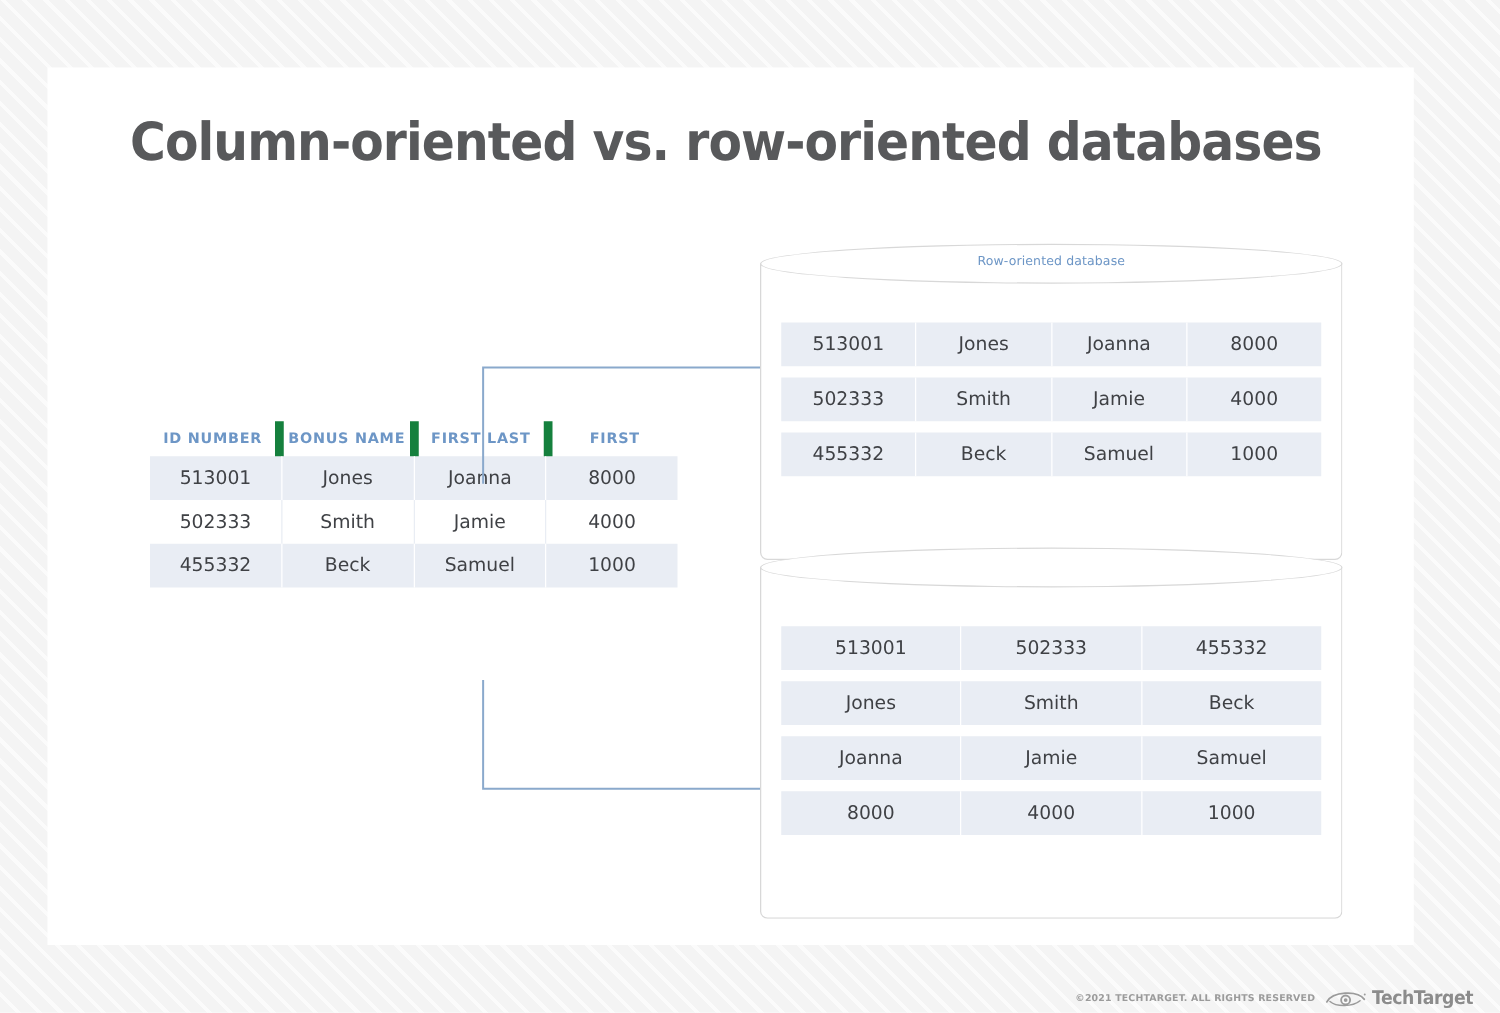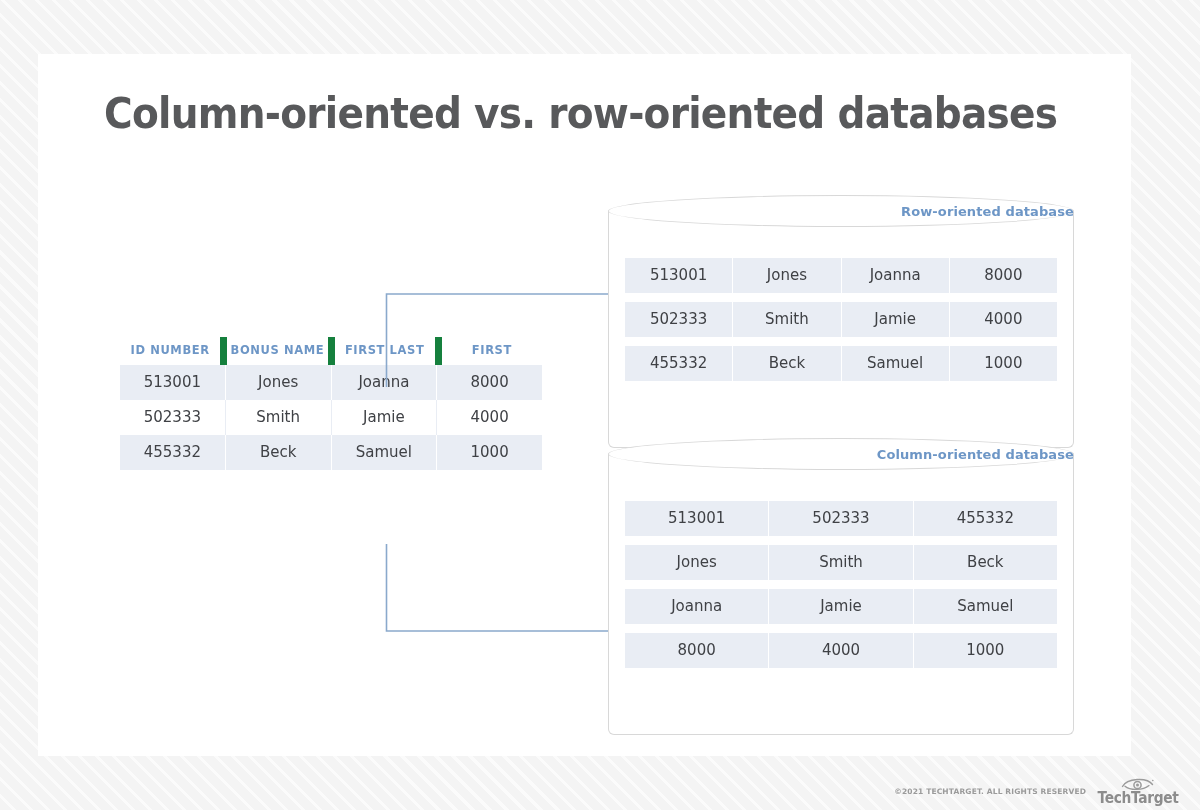--- a/index.html
+++ b/index.html
@@ -119,23 +119,23 @@
     box-sizing: border-box;
     border: 1px solid #d8d8d8;
     border-radius: 50% / 50%;
     background: #ffffff;
   }
   .db-title {
     position: absolute;
     left: 0;
     top: 9px;
     width: 100%;
-    text-align: right;
-    font-size: 13px;
-    font-weight: bold;
+    text-align: center;
+    font-size: 10px;
+    font-weight: normal;
     color: #6d96c6;
     letter-spacing: 0.1px;
     z-index: 3;
   }
   .db-grid {
     position: absolute;
     z-index: 2;
   }
   .db-grid-row {
     display: flex;
@@ -163,21 +163,21 @@
   }
   .copyright {
     font-size: 7.5px;
     font-weight: bold;
     color: #9b9b9b;
     letter-spacing: 0.15px;
     white-space: nowrap;
   }
   .tt-logo {
     display: flex;
-    flex-direction: column;
+    flex-direction: row;
     align-items: center;
     line-height: 1;
   }
   .tt-wordmark {
     font-size: 15px;
     font-weight: bold;
     color: #8c8c8c;
     letter-spacing: -0.4px;
     transform: scaleX(0.92);
   }
@@ -250,21 +250,20 @@
         <div class="db-grid-cell">Beck</div>
         <div class="db-grid-cell">Samuel</div>
         <div class="db-grid-cell">1000</div>
       </div>
     </div>
   </div>
 
   <div class="db" style="left:570px; top:384px; width:466px; height:297px;">
     <div class="db-body" style="height:281px;"></div>
     <div class="db-top"></div>
-    <div class="db-title">Column-oriented database</div>
 
     <div class="db-grid" style="left:17px; top:63px; width:432px;">
       <div class="db-grid-row" style="height:35px; line-height:35px;">
         <div class="db-grid-cell">513001</div>
         <div class="db-grid-cell">502333</div>
         <div class="db-grid-cell">455332</div>
       </div>
       <div class="db-grid-row" style="height:35px; line-height:35px;">
         <div class="db-grid-cell">Jones</div>
         <div class="db-grid-cell">Smith</div>

